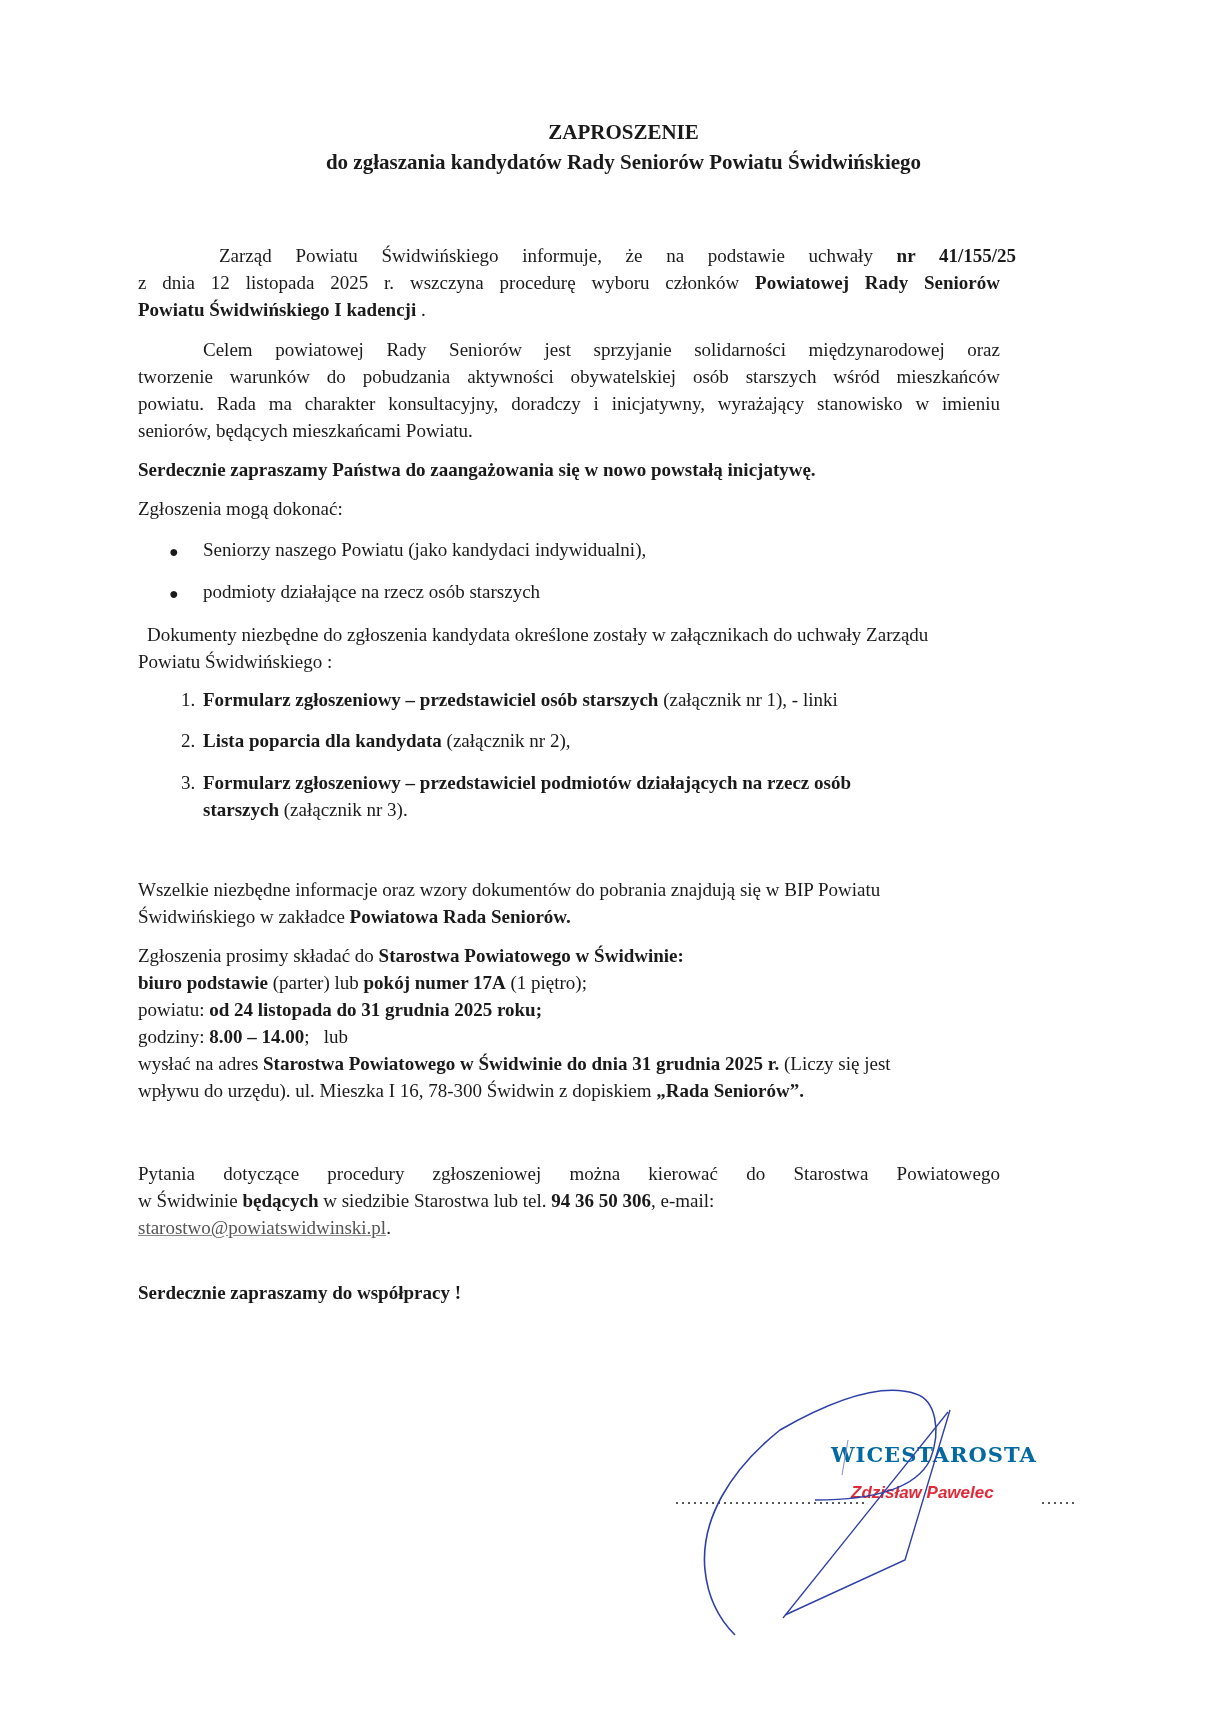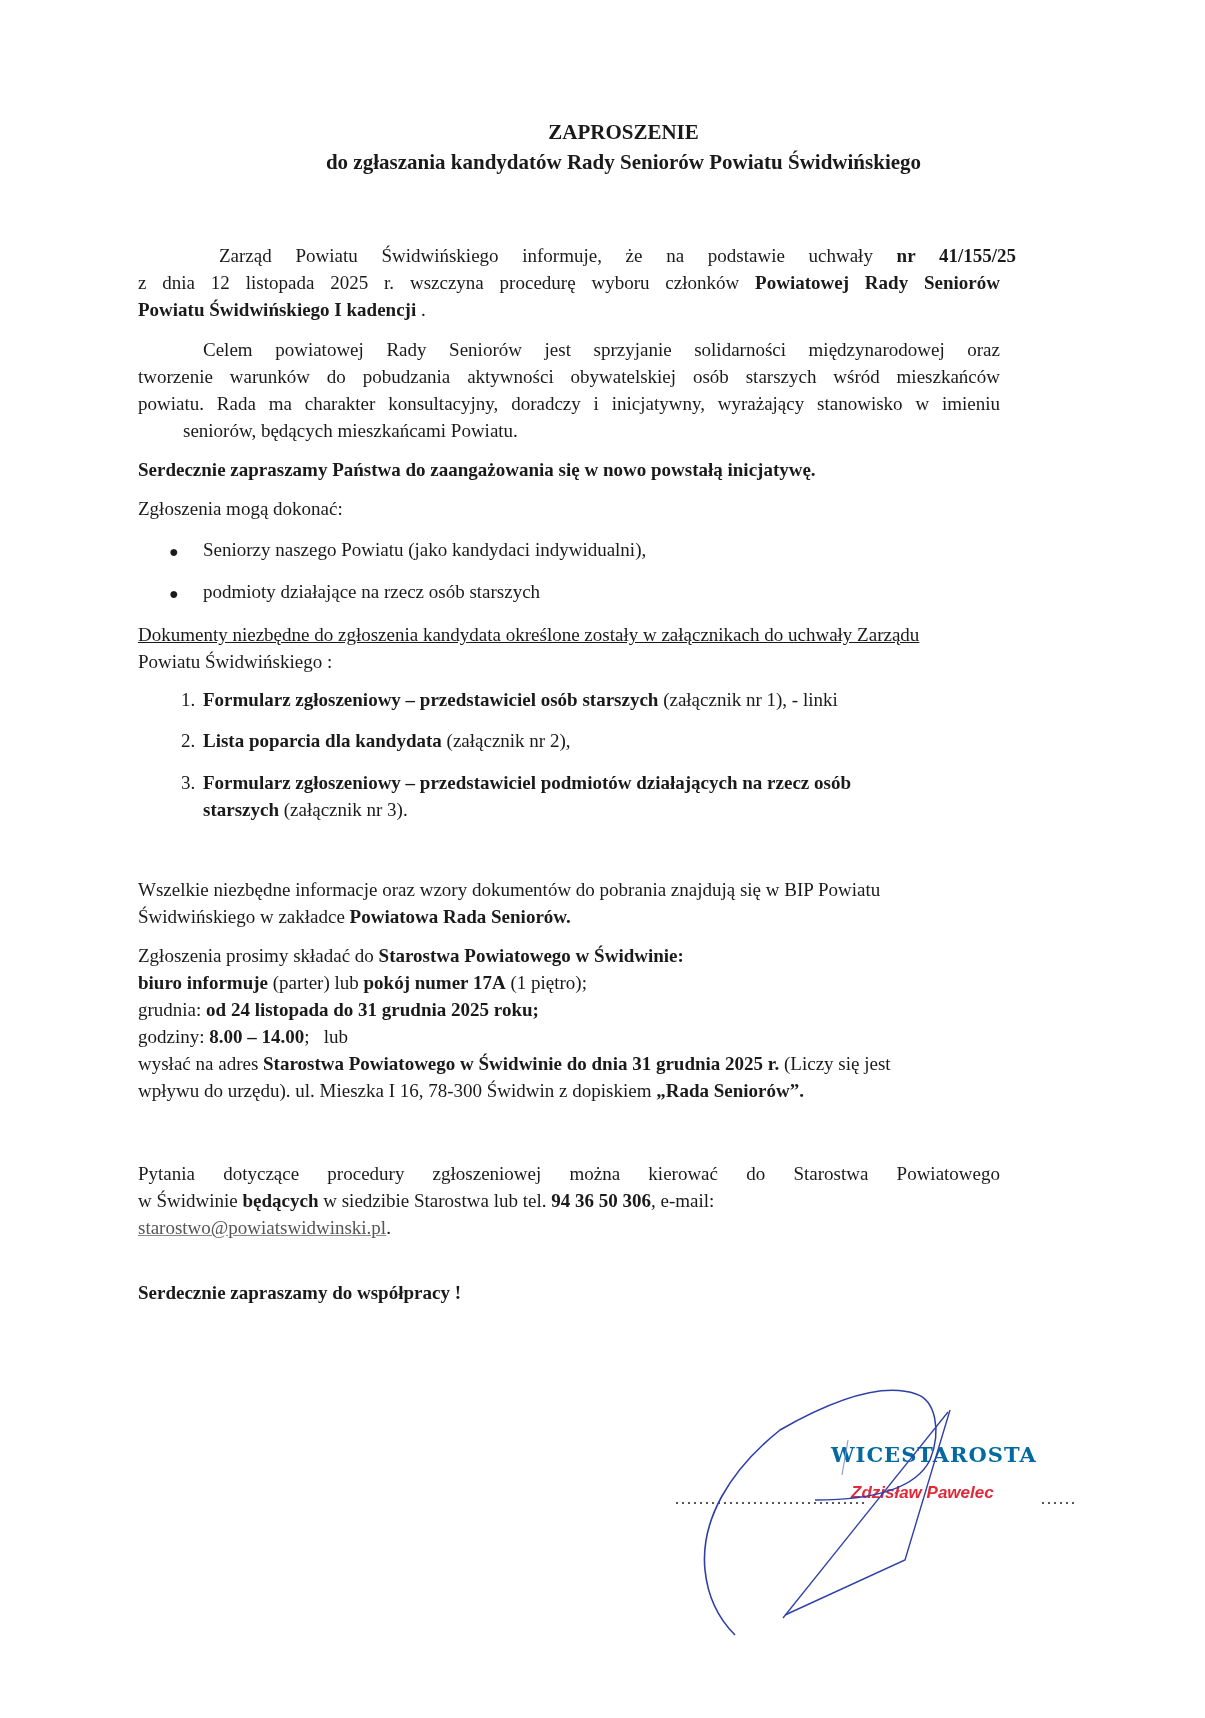--- a/index.html
+++ b/index.html
@@ -35,36 +35,36 @@
   <div class="abs txt just" style="left:117px; top:269px; width:862px;">
     <span>z dnia 12 listopada 2025 r. wszczyna procedurę wyboru członków </span><span class="b">Powiatowej Rady Seniorów</span>
   </div>
   <div class="abs txt" style="left:117px; top:296px;">
     <span class="b">Powiatu Świdwińskiego I kadencji</span><span> .</span>
   </div>
 
   <div class="abs txt just" style="left:182px; top:336px; width:797px;">Celem powiatowej Rady Seniorów jest sprzyjanie solidarności międzynarodowej oraz</div>
   <div class="abs txt just" style="left:117px; top:390px; width:862px;">powiatu. Rada ma charakter konsultacyjny, doradczy i inicjatywny, wyrażający stanowisko w imieniu</div>
   <div class="abs txt just" style="left:117px; top:363px; width:862px;">tworzenie warunków do pobudzania aktywności obywatelskiej osób starszych wśród mieszkańców</div>
-  <div class="abs txt" style="left:117px; top:417px;margin-left:45px;">seniorów, będących mieszkańcami Powiatu.</div>
+  <div class="abs txt" style="left:117px; top:417px;">seniorów, będących mieszkańcami Powiatu.</div>
 
   <div class="abs txt b" style="left:117px; top:456px;">Serdecznie zapraszamy Państwa do zaangażowania się w nowo powstałą inicjatywę.</div>
 
   <div class="abs txt" style="left:117px; top:495px;">Zgłoszenia mogą dokonać:</div>
 
   <div class="abs txt" style="left:148px; top:537px;">
     <span class="bullet">●</span>
   </div>
   <div class="abs txt" style="left:182px; top:536px;">Seniorzy naszego Powiatu  (jako kandydaci indywidualni),</div>
   <div class="abs txt" style="left:148px; top:579px;">
     <span class="bullet">●</span>
   </div>
   <div class="abs txt" style="left:182px; top:578px;">podmioty działające na rzecz osób starszych</div>
 
-  <div class="abs txt" style="left:117px; top:621px;text-decoration:underline;">Dokumenty niezbędne do zgłoszenia kandydata określone zostały w załącznikach do uchwały Zarządu</div>
+  <div class="abs txt" style="left:126px; top:621px;">Dokumenty niezbędne do zgłoszenia kandydata określone zostały w załącznikach do uchwały Zarządu</div>
   <div class="abs txt" style="left:117px; top:648px;">Powiatu Świdwińskiego :</div>
 
   <div class="abs txt" style="left:160px; top:686px;">1.</div>
   <div class="abs txt" style="left:182px; top:686px;">
     <span class="b">Formularz zgłoszeniowy – przedstawiciel osób starszych</span><span> (załącznik nr 1), - linki</span>
   </div>
   <div class="abs txt" style="left:160px; top:727px;">2.</div>
   <div class="abs txt" style="left:182px; top:727px;">
     <span class="b">Lista poparcia dla kandydata</span><span> (załącznik nr 2),</span>
   </div>
@@ -78,24 +78,24 @@
 
   <div class="abs txt" style="left:117px; top:876px;">Wszelkie niezbędne informacje oraz wzory dokumentów do pobrania znajdują się w BIP Powiatu</div>
   <div class="abs txt" style="left:117px; top:903px;">
     <span>Świdwińskiego w zakładce </span><span class="b">Powiatowa Rada Seniorów.</span>
   </div>
 
   <div class="abs txt" style="left:117px; top:942px;">
     <span>Zgłoszenia prosimy składać do </span><span class="b">Starostwa Powiatowego w Świdwinie:</span>
   </div>
   <div class="abs txt" style="left:117px; top:969px;">
-    <span class="b">biuro informuje</span><span> (parter) lub </span><span class="b">pokój numer 17A</span><span> (1 piętro);</span>
+    <span class="b">biuro podstawie</span><span> (parter) lub </span><span class="b">pokój numer 17A</span><span> (1 piętro);</span>
   </div>
   <div class="abs txt" style="left:117px; top:996px;">
-    <span>grudnia: </span><span class="b">od 24 listopada do 31 grudnia 2025 roku;</span>
+    <span>powiatu: </span><span class="b">od 24 listopada do 31 grudnia 2025 roku;</span>
   </div>
   <div class="abs txt" style="left:117px; top:1023px;">
     <span>godziny: </span><span class="b">8.00 – 14.00</span><span style="white-space:pre">;   lub</span>
   </div>
   <div class="abs txt" style="left:117px; top:1050px;">
     <span>wysłać na adres </span><span class="b">Starostwa Powiatowego w Świdwinie do dnia 31 grudnia 2025 r.</span><span> (Liczy się jest</span>
   </div>
   <div class="abs txt" style="left:117px; top:1077px;">
     <span>wpływu do urzędu). ul. Mieszka I 16, 78-300 Świdwin z dopiskiem </span><span class="b">„Rada Seniorów”.</span>
   </div>

